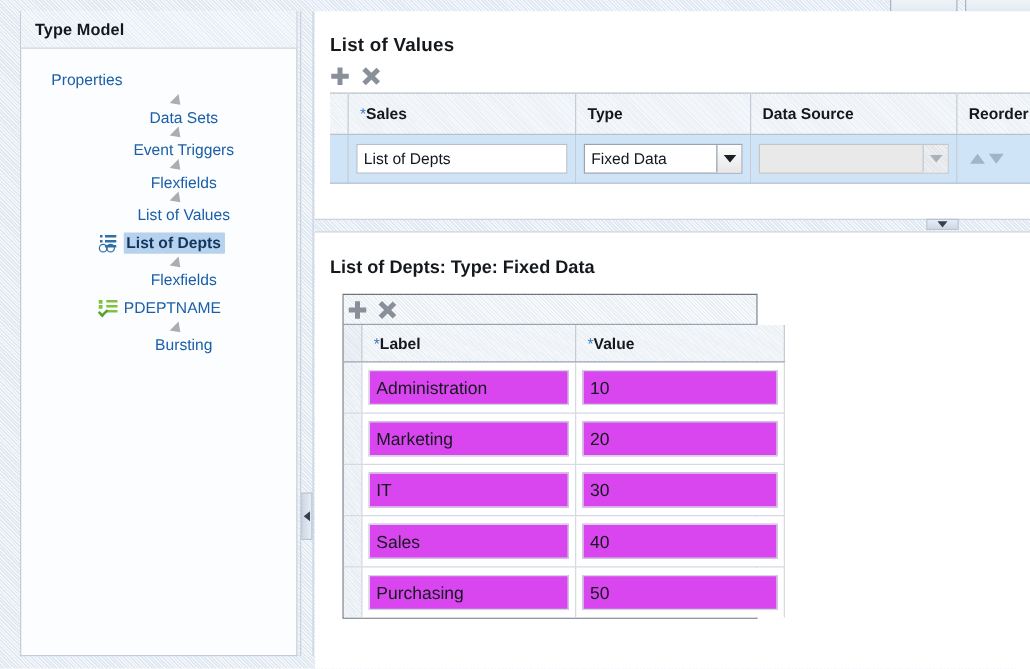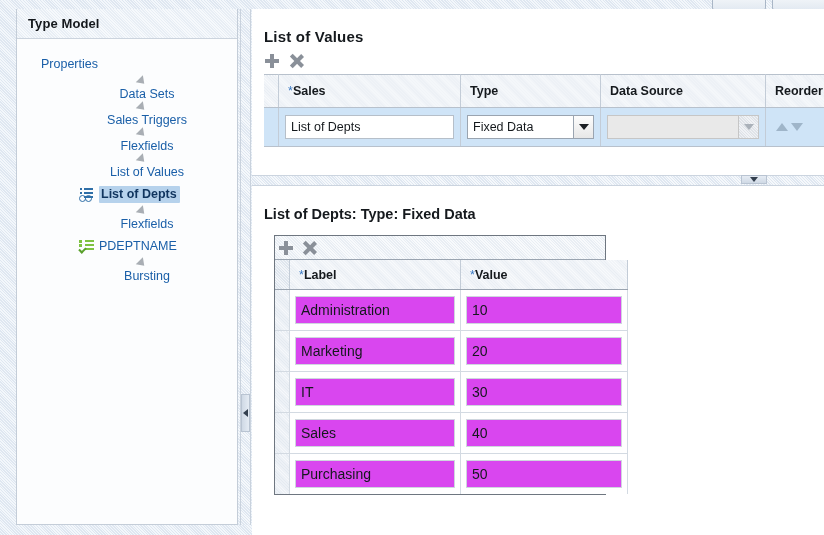--- a/index.html
+++ b/index.html
@@ -484,21 +484,21 @@
     <div class="tree" id="tree-container">
         <div class="tree-row lvl-0">
           <span class="tree-link">Properties</span>
         </div>
         <div class="tree-row lvl-1">
           <span class="twisty"></span>
           <span class="tree-link">Data Sets</span>
         </div>
         <div class="tree-row lvl-1">
           <span class="twisty"></span>
-          <span class="tree-link">Sales Triggers</span>
+          <span class="tree-link">Event Triggers</span>
         </div>
         <div class="tree-row lvl-1">
           <span class="twisty"></span>
           <span class="tree-link">Flexfields</span>
         </div>
         <div class="tree-row lvl-1">
           <span class="twisty"></span>
           <span class="tree-link">List of Values</span>
         </div>
         <div class="tree-row lvl-2 selected">

